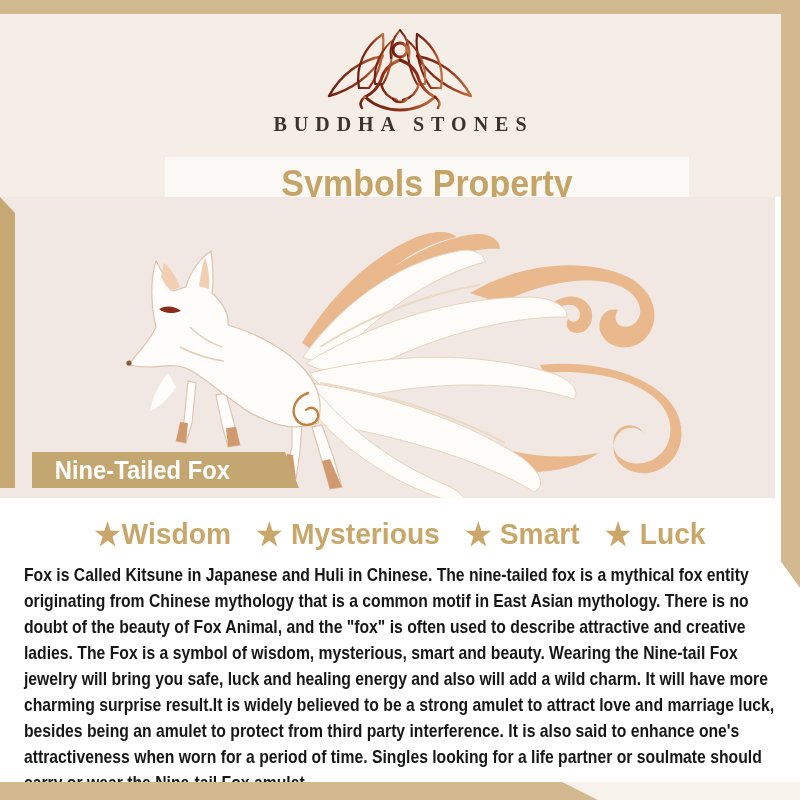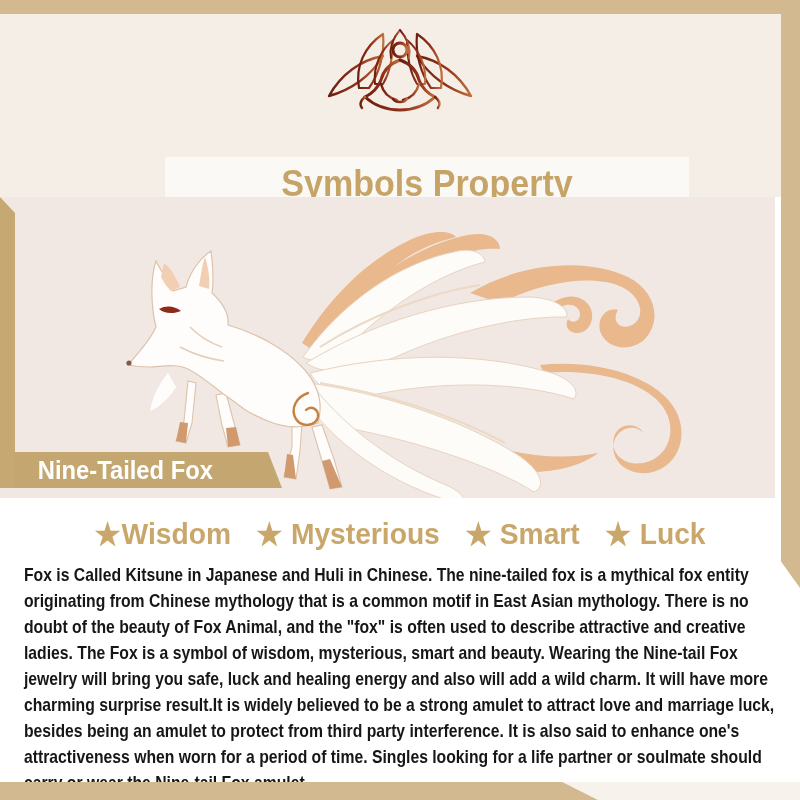--- a/index.html
+++ b/index.html
@@ -32,21 +32,21 @@
     color:#c6a467;transform:scaleX(0.92);transform-origin:50% 50%;
   }
   
   .hero{position:absolute;left:0;top:197px;width:775px;height:301px;background:#f1e8e4;}
   .left-strip{
     position:absolute;left:0;top:0;width:15px;height:291px;background:#c6a872;
     clip-path:polygon(0 0,100% 5.5%,100% 100%,0 100%);z-index:3;
   }
   .fox-svg{position:absolute;left:0;top:0;z-index:1;}
   .ntf-banner{
-    position:absolute;left:15px;top:255px;width:267px;height:36px;background:#c4a770;
+    position:absolute;left:32px;top:255px;width:267px;height:36px;background:#c4a770;
     clip-path:polygon(0 0,calc(100% - 14px) 0,100% 100%,0 100%);z-index:4;
   }
   .ntf-label{
     display:block;padding-left:24px;line-height:36px;color:#ffffff;
     font-size:25px;font-weight:700;transform:scaleX(0.95);transform-origin:0 50%;
     white-space:nowrap;
   }
   
   .traits{
     position:absolute;left:0;top:510px;width:800px;height:48px;
@@ -92,20 +92,21 @@
         <path stroke-width="3" d="M75,34 C64,38 58,46 56,54 C53,62 46,68 40,71"></path>
         <path stroke-width="3" d="M75,34 C86,38 92,46 94,54 C97,62 104,68 110,71"></path>
         <path stroke-width="2.5" d="M56,58 C58,66 64,72 72,74"></path>
         <path stroke-width="2.5" d="M94,58 C92,66 86,72 78,74"></path>
         <path stroke-width="3" d="M40,71 C50,80 62,84 75,84 C88,84 100,80 110,71"></path>
         <path stroke-width="2.5" d="M40,71 C36,74 34,78 37,82"></path>
         <path stroke-width="2.5" d="M110,71 C114,74 116,78 113,82"></path>
         <path stroke-width="2.5" d="M68,73 C71,77 79,77 82,73"></path>
       </g>
     </svg>
+    <div class="brand-name">BUDDHA STONES</div>
     <div class="title-panel">
       <div class="page-title">Symbols Property</div>
     </div>
   </div>
 
   <div class="hero">
     <svg class="fox-svg" viewBox="0 0 775 301" width="775" height="301">
       <rect width="775" height="301" fill="#f1e8e4"></rect>
 
       <g fill="#e9b88c">

